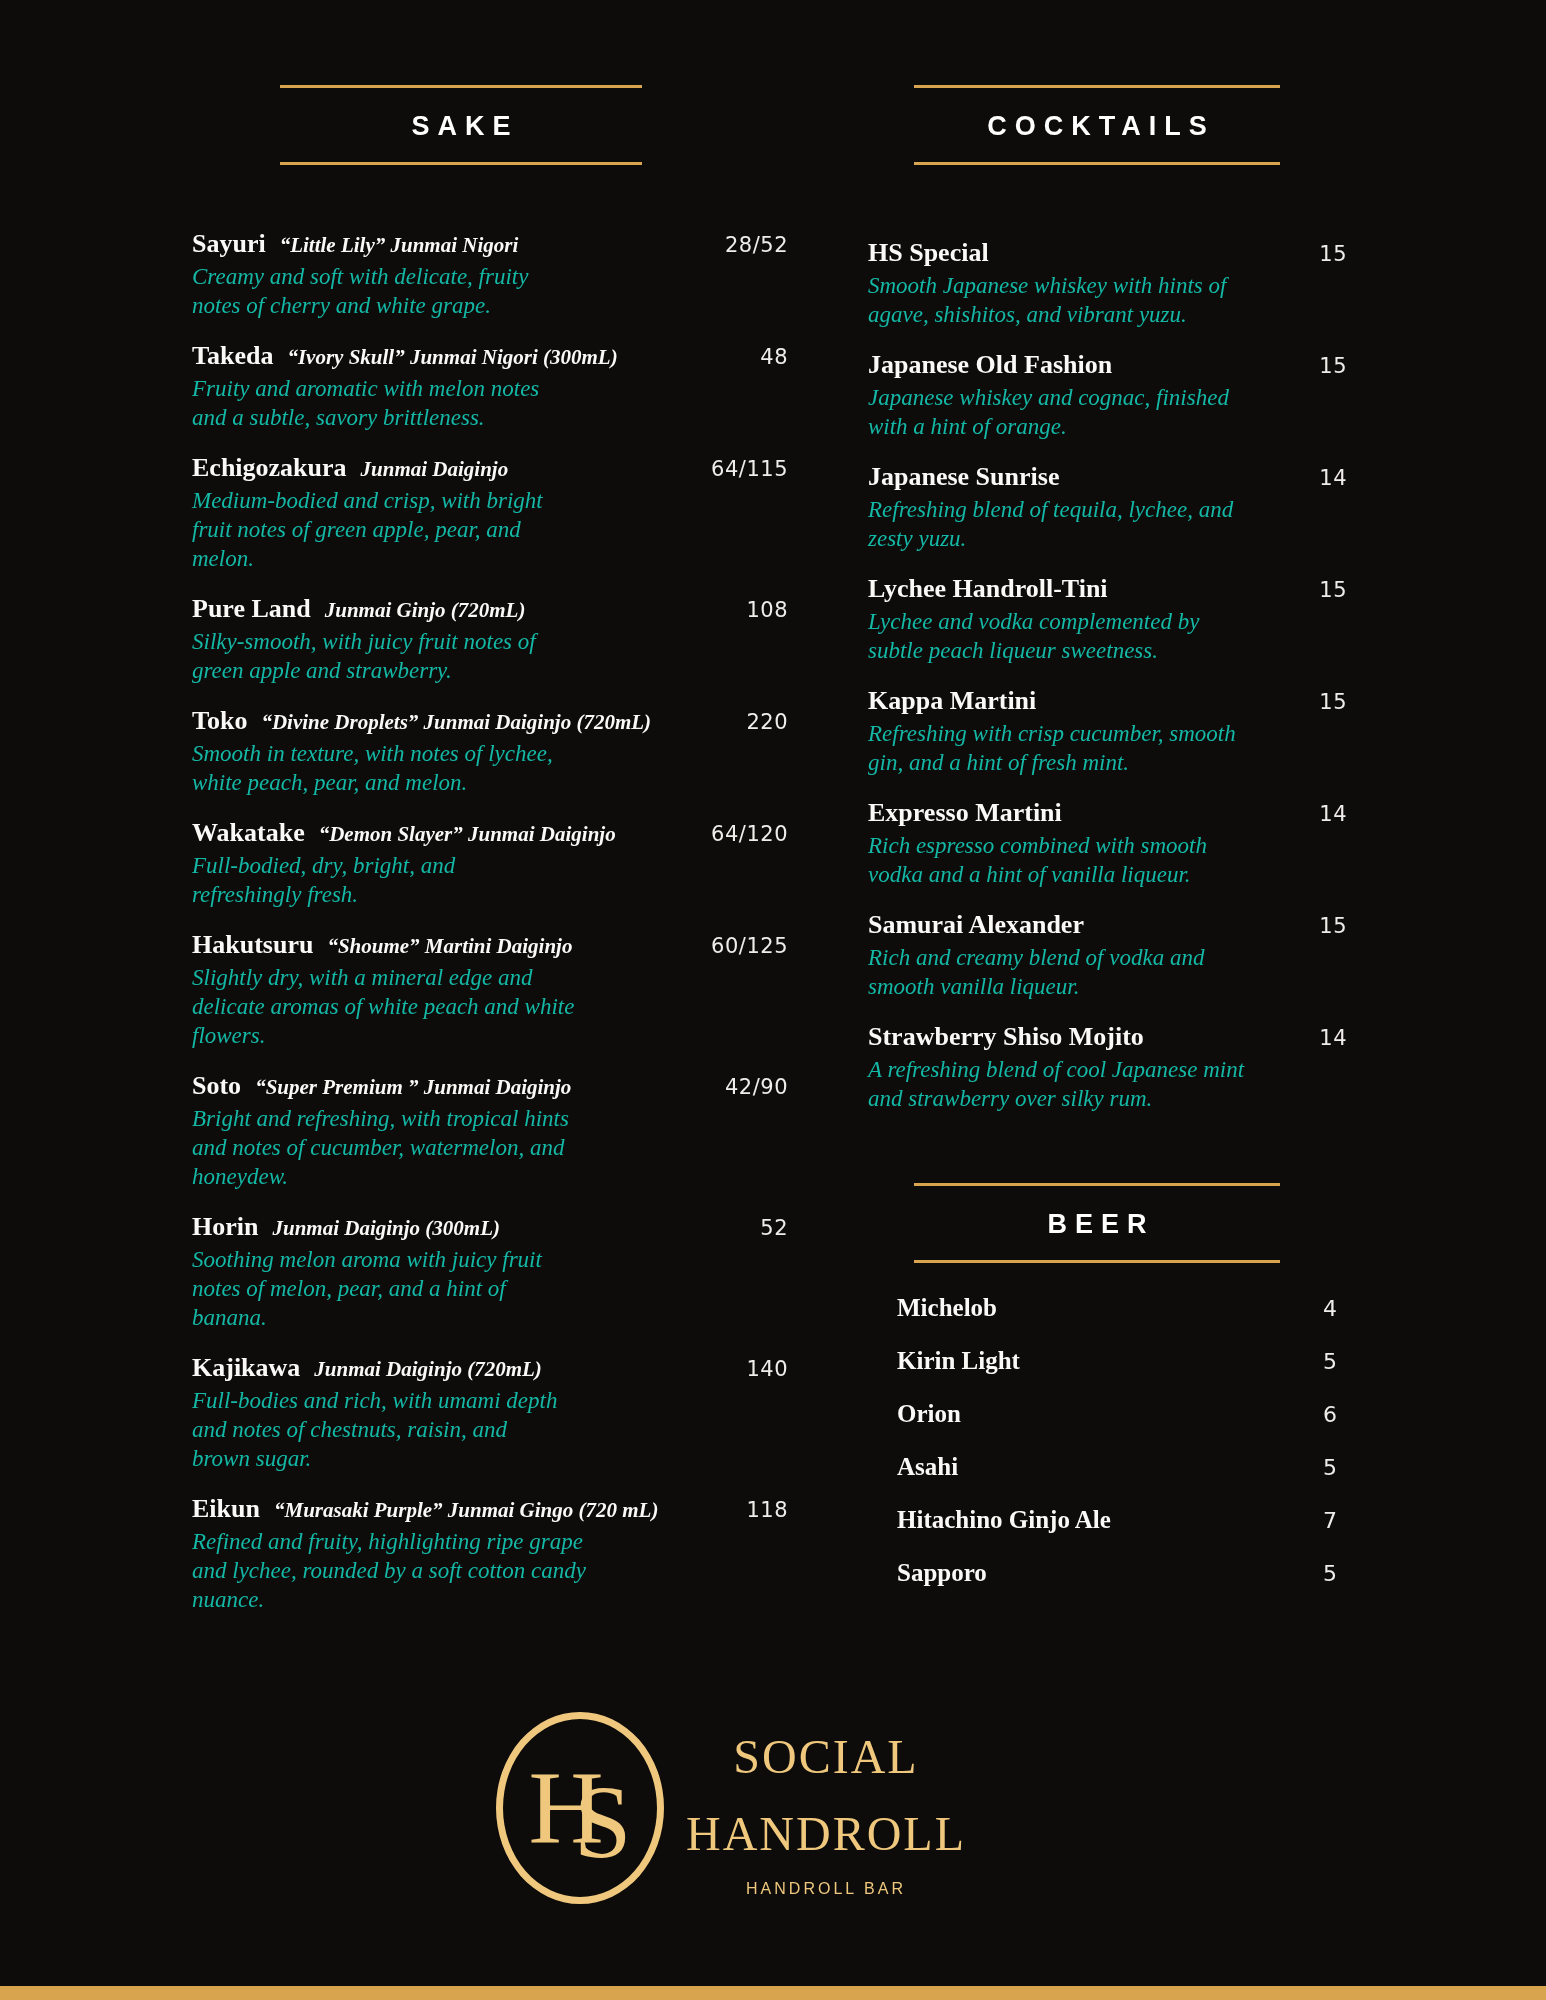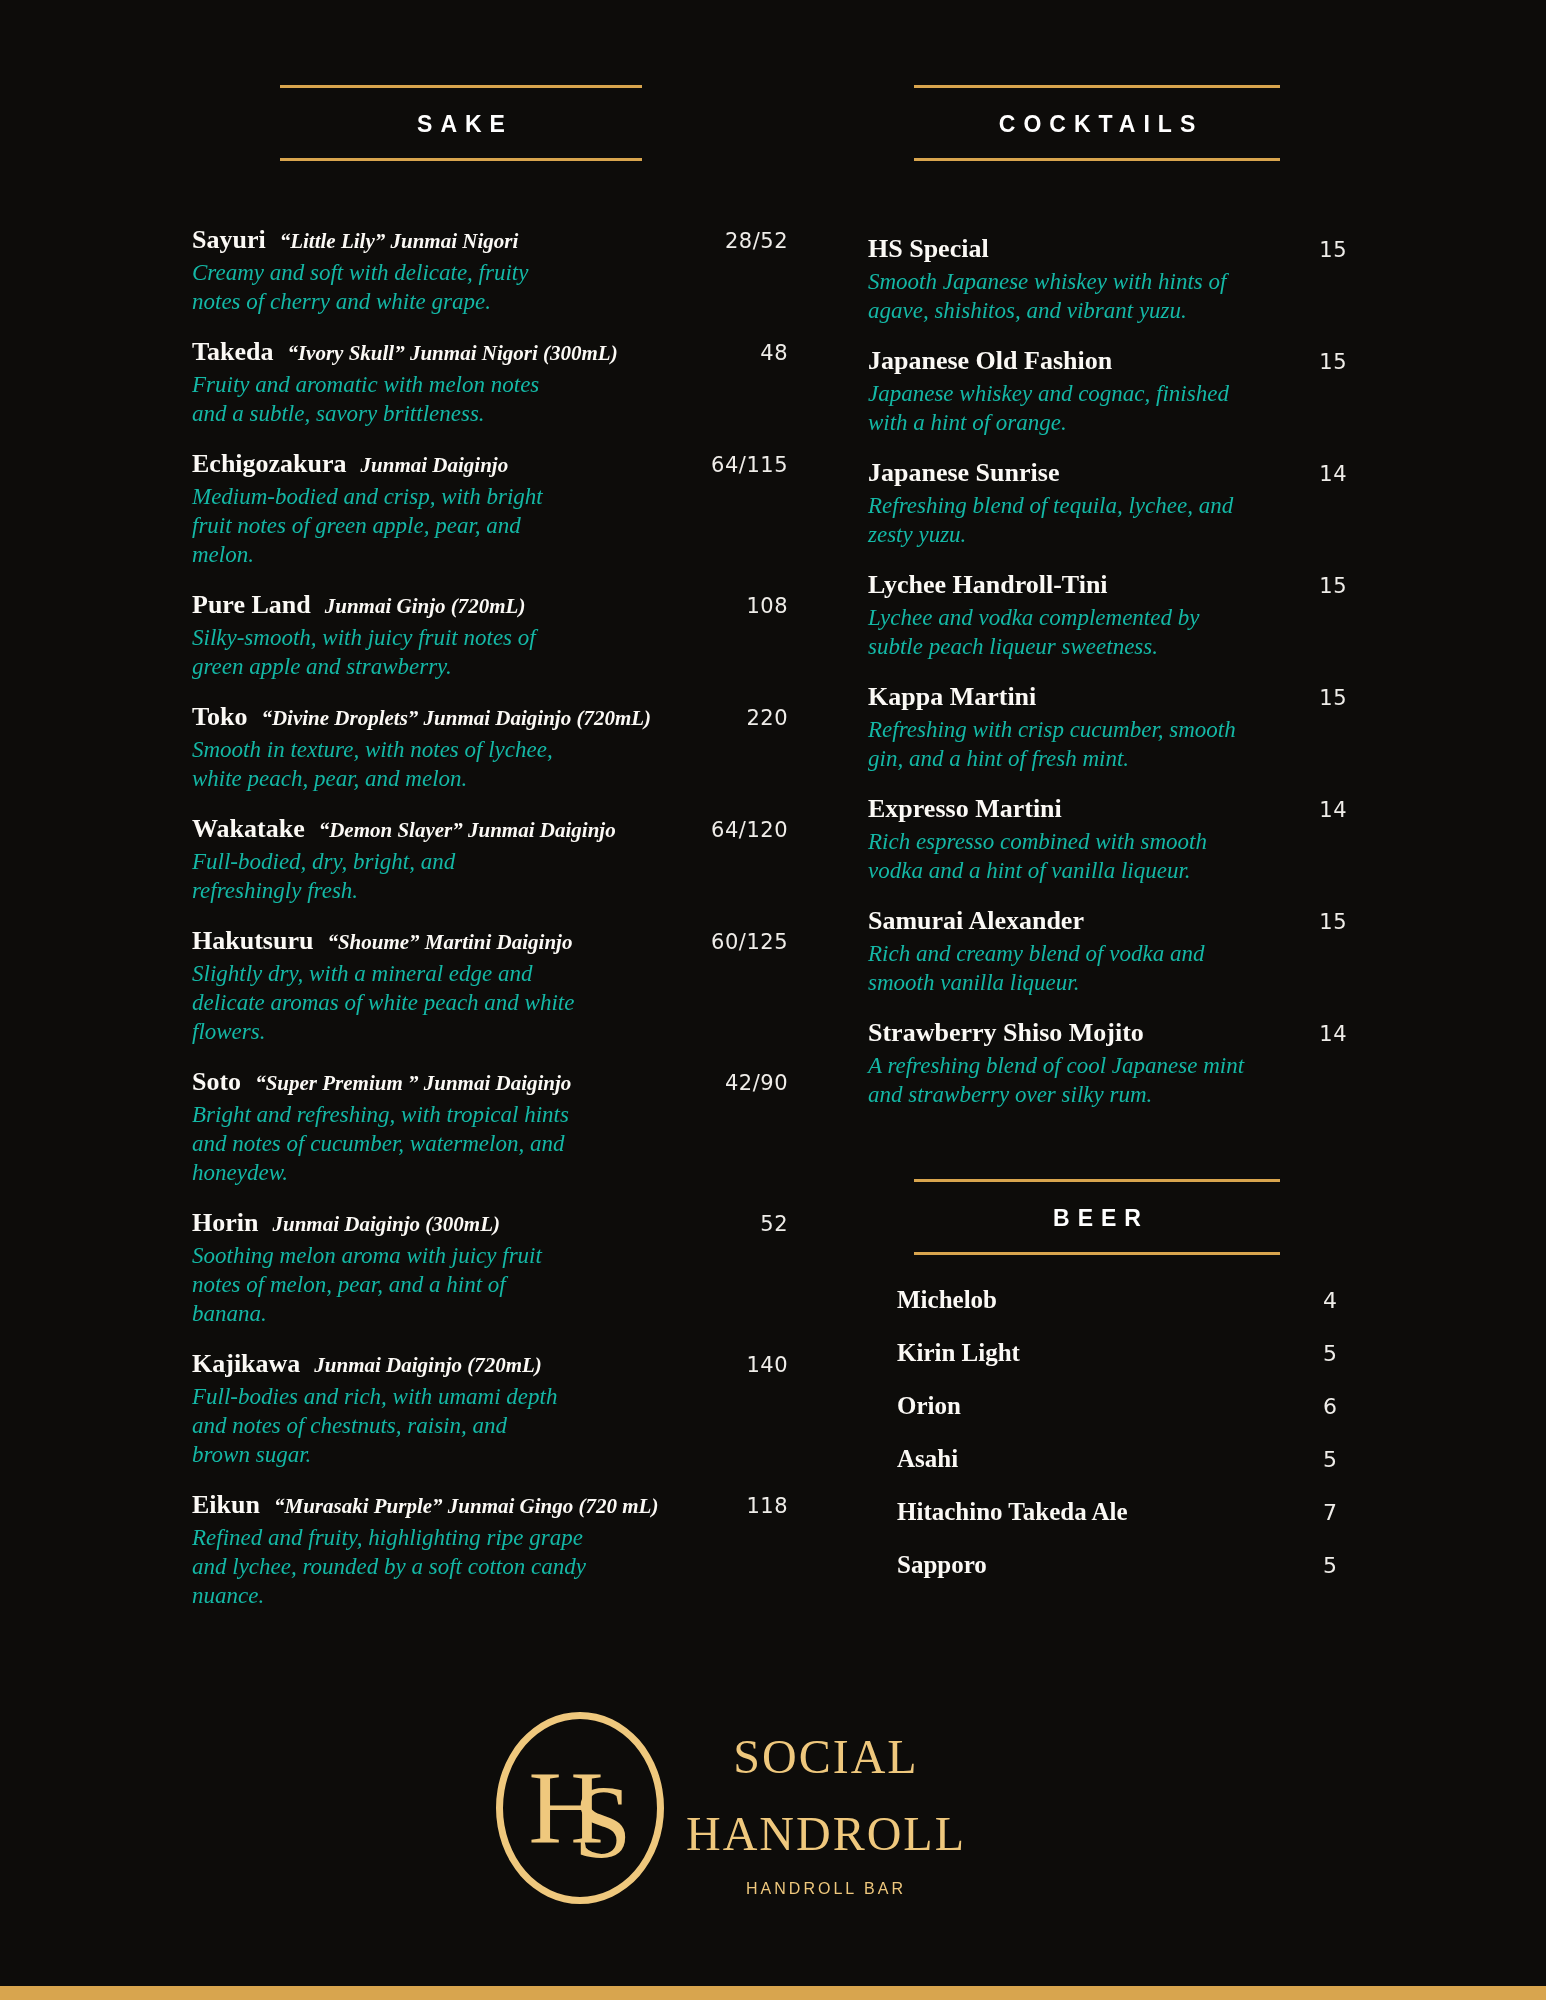--- a/index.html
+++ b/index.html
@@ -12,21 +12,21 @@
   .col { position:absolute; top:85px; }
   .col-left  { left:192px; width:596px; }
   .col-right { left:868px; width:479px; }
 
   .sec-head { text-align:center; }
   .col-left  .sec-head { width:362px; margin-left:88px; }
   .col-right .sec-head { width:366px; margin-left:46px; }
   .rule { height:3px; background:#D8A54E; }
   .sec-title {
     font-family:"Liberation Sans", sans-serif; font-weight:700;
-    font-size:23px; letter-spacing:8px; color:#FFFFFF;
+    font-size:27px; letter-spacing:8px; color:#FFFFFF;
     padding:23px 0 20px 8px;
   }
 
   .items-sake { margin-top:64px; }
   .items-cocktails { margin-top:73px; }
   .item { margin-bottom:21px; }
   .row { display:flex; align-items:baseline; }
   .nm { font-weight:700; font-size:26px; color:#FBF9F5; white-space:nowrap; }
   .sub { font-weight:700; font-style:italic; font-size:21px; color:#FBF9F5; margin-left:14px; white-space:nowrap; }
   .pr {
@@ -276,21 +276,21 @@
         </div>
         <div class="beer-row">
           <span class="beer-nm">Orion</span>
           <span class="beer-pr">6</span>
         </div>
         <div class="beer-row">
           <span class="beer-nm">Asahi</span>
           <span class="beer-pr">5</span>
         </div>
         <div class="beer-row">
-          <span class="beer-nm">Hitachino Takeda Ale</span>
+          <span class="beer-nm">Hitachino Ginjo Ale</span>
           <span class="beer-pr">7</span>
         </div>
         <div class="beer-row">
           <span class="beer-nm">Sapporo</span>
           <span class="beer-pr">5</span>
         </div>
       </div>
     </div>
   </div>
 

